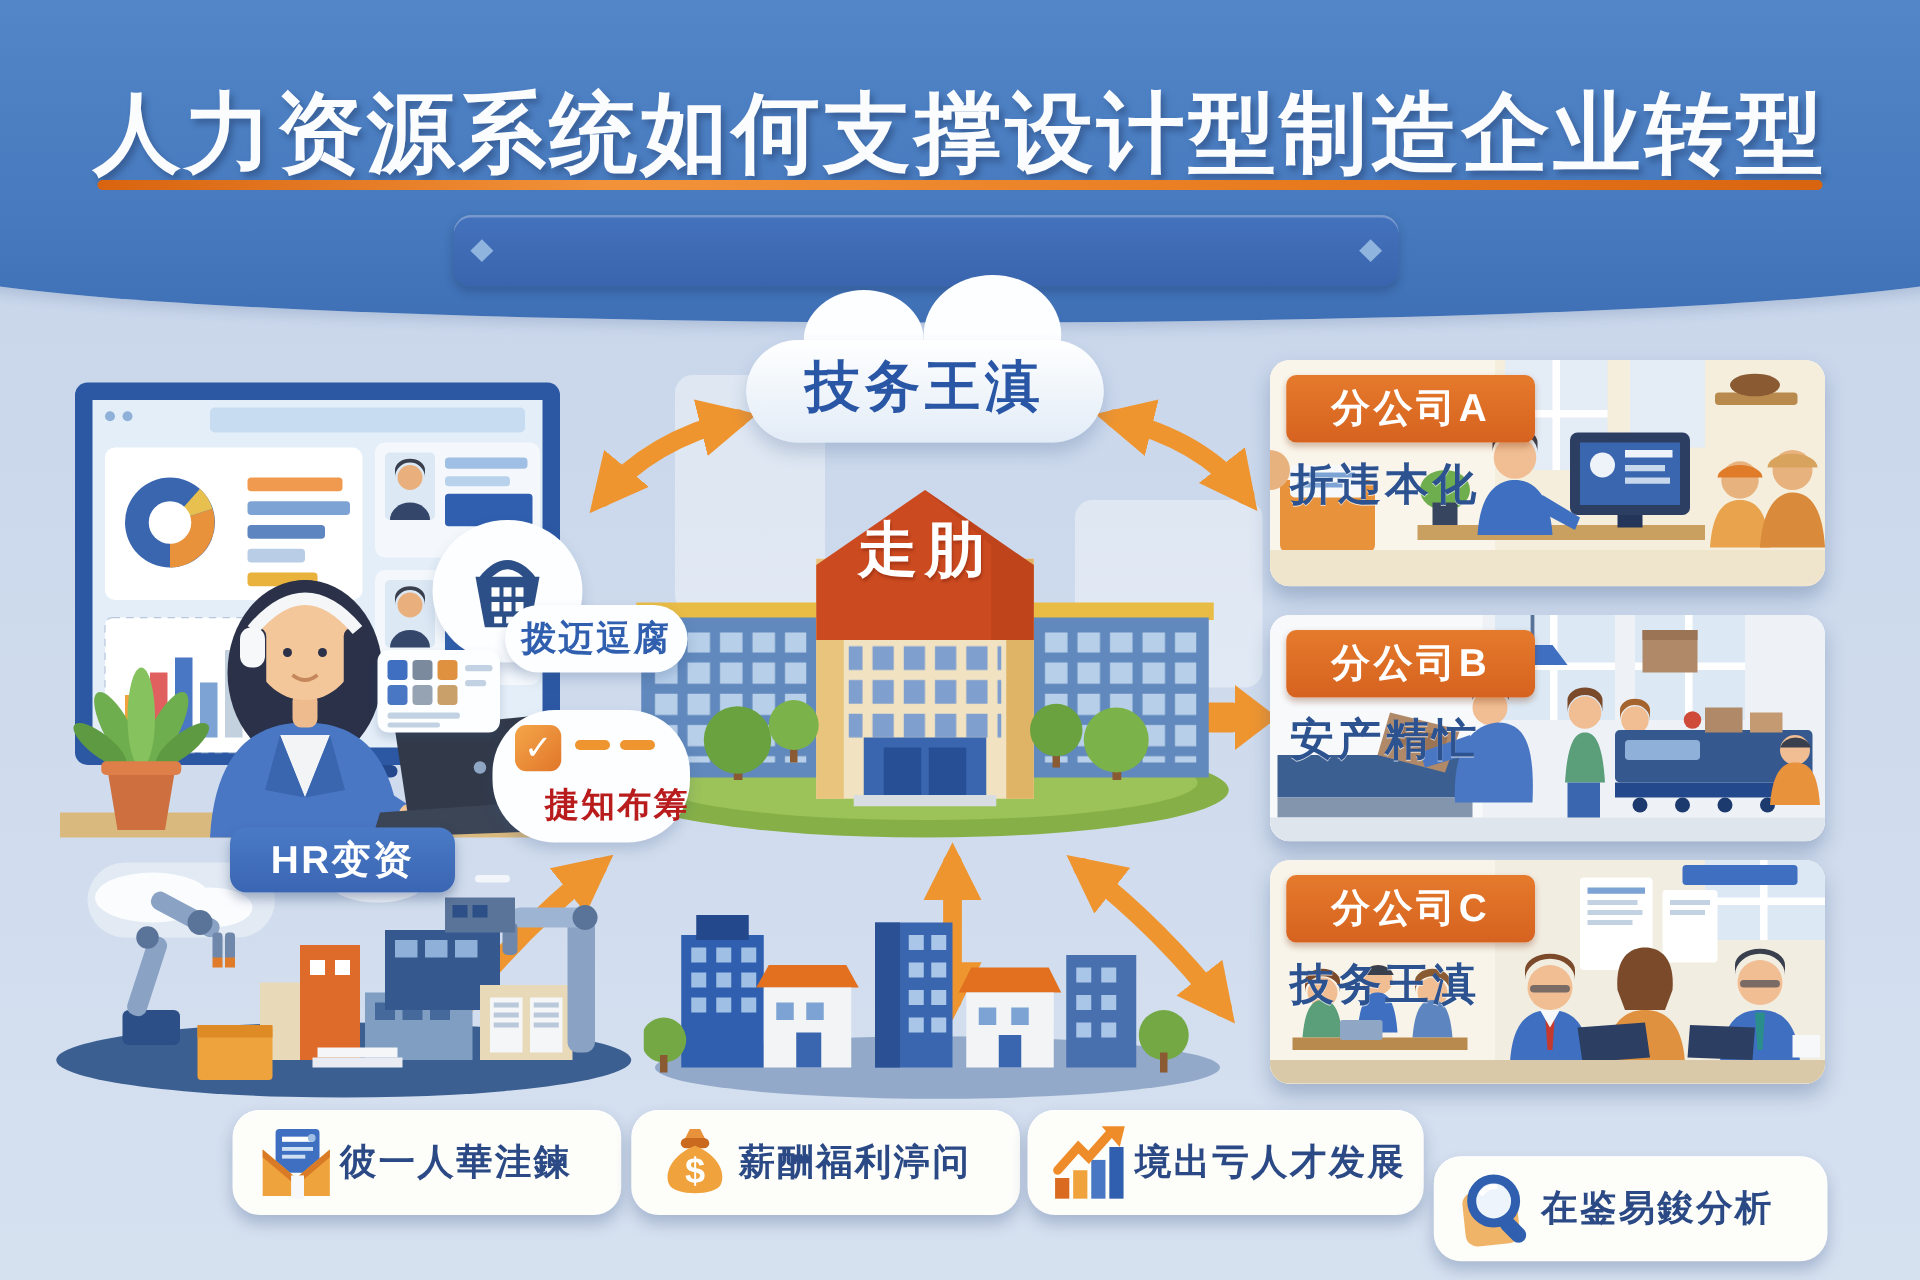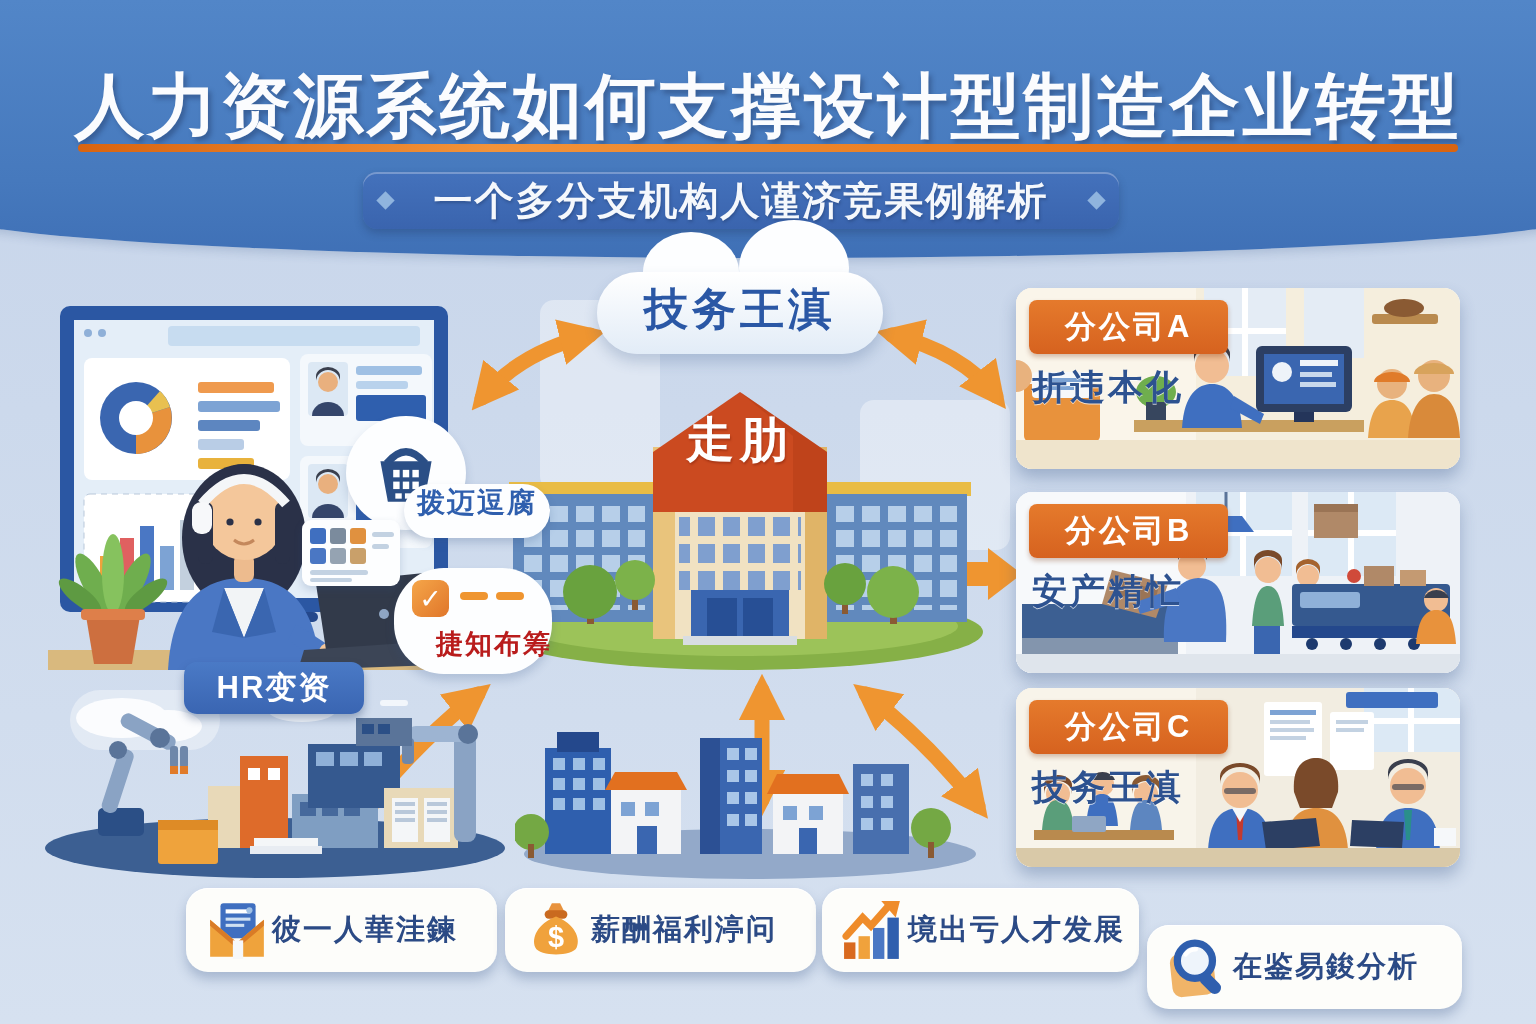--- a/index.html
+++ b/index.html
@@ -47,21 +47,21 @@
   svg.left-scene{position:absolute;left:48px;top:298px;width:430px;height:380px;z-index:5;}
   svg.factory{position:absolute;left:40px;top:690px;width:470px;height:190px;z-index:5;}
   svg.city{position:absolute;left:515px;top:712px;width:470px;height:168px;z-index:5;}
 
   
   .bubble-basket{position:absolute;left:346px;top:416px;width:120px;height:114px;z-index:7;}
   .bubble-basket .blob{position:absolute;inset:0;background:#fdfeff;border-radius:50%;
     box-shadow:0 6px 10px rgba(50,80,130,.18);}
   .bubble-basket svg{position:absolute;left:28px;top:24px;}
   .sp-bubble{position:absolute;background:#fdfeff;border-radius:28px;box-shadow:0 5px 9px rgba(50,80,130,.22);
-    display:flex;justify-content:center;z-index:8;}
+    display:flex;align-items:center;justify-content:center;z-index:8;}
   .sp-b1{left:404px;top:484px;width:146px;height:54px;}
   .sp-b1 span{font-size:28px;font-weight:800;color:#2f5fae;letter-spacing:2px;}
   .minicard{position:absolute;left:302px;top:520px;width:98px;height:66px;background:#fdfeff;border-radius:9px;
     box-shadow:0 4px 8px rgba(50,80,130,.2);z-index:7;}
   .minicard i{position:absolute;width:16px;height:16px;border-radius:3px;}
   .minicard .l{position:absolute;height:5px;border-radius:3px;background:#c3d2e2;}
   .bubble-check{position:absolute;left:394px;top:568px;width:158px;height:106px;background:#fdfeff;
     border-radius:50px;box-shadow:0 6px 10px rgba(50,80,130,.2);z-index:8;}
   .bubble-check .tile{position:absolute;left:18px;top:12px;width:37px;height:37px;border-radius:9px;
     background:linear-gradient(135deg,#f5a649,#e0762a);color:#fff;font-size:27px;font-weight:900;
@@ -99,21 +99,20 @@
 </head>
 <body>
 
 <div class="canvas">
 
   <div class="band"></div>
   <h1 class="title">人力资源系统如何支撑设计型制造企业转型</h1>
   <div class="divider"></div>
   <div class="banner">
     <span class="diamond d-l"></span>
-    <span class="txt">一个多分支机构人谨济竞果例解析</span>
     <span class="diamond d-r"></span>
   </div>
 
   <div class="ghost" style="left:540px;top:300px;width:120px;height:190px;"></div>
   <div class="ghost" style="left:860px;top:400px;width:150px;height:150px;"></div>
   <div class="ghost" style="left:70px;top:690px;width:150px;height:60px;border-radius:40px;"></div>
 
   <svg class="arrows" viewBox="0 0 1536 1024">
     <defs>
       <marker id="ah" viewBox="0 0 10 10" refX="6.5" refY="5" markerWidth="3.1" markerHeight="3.1" orient="auto-start-reverse">

